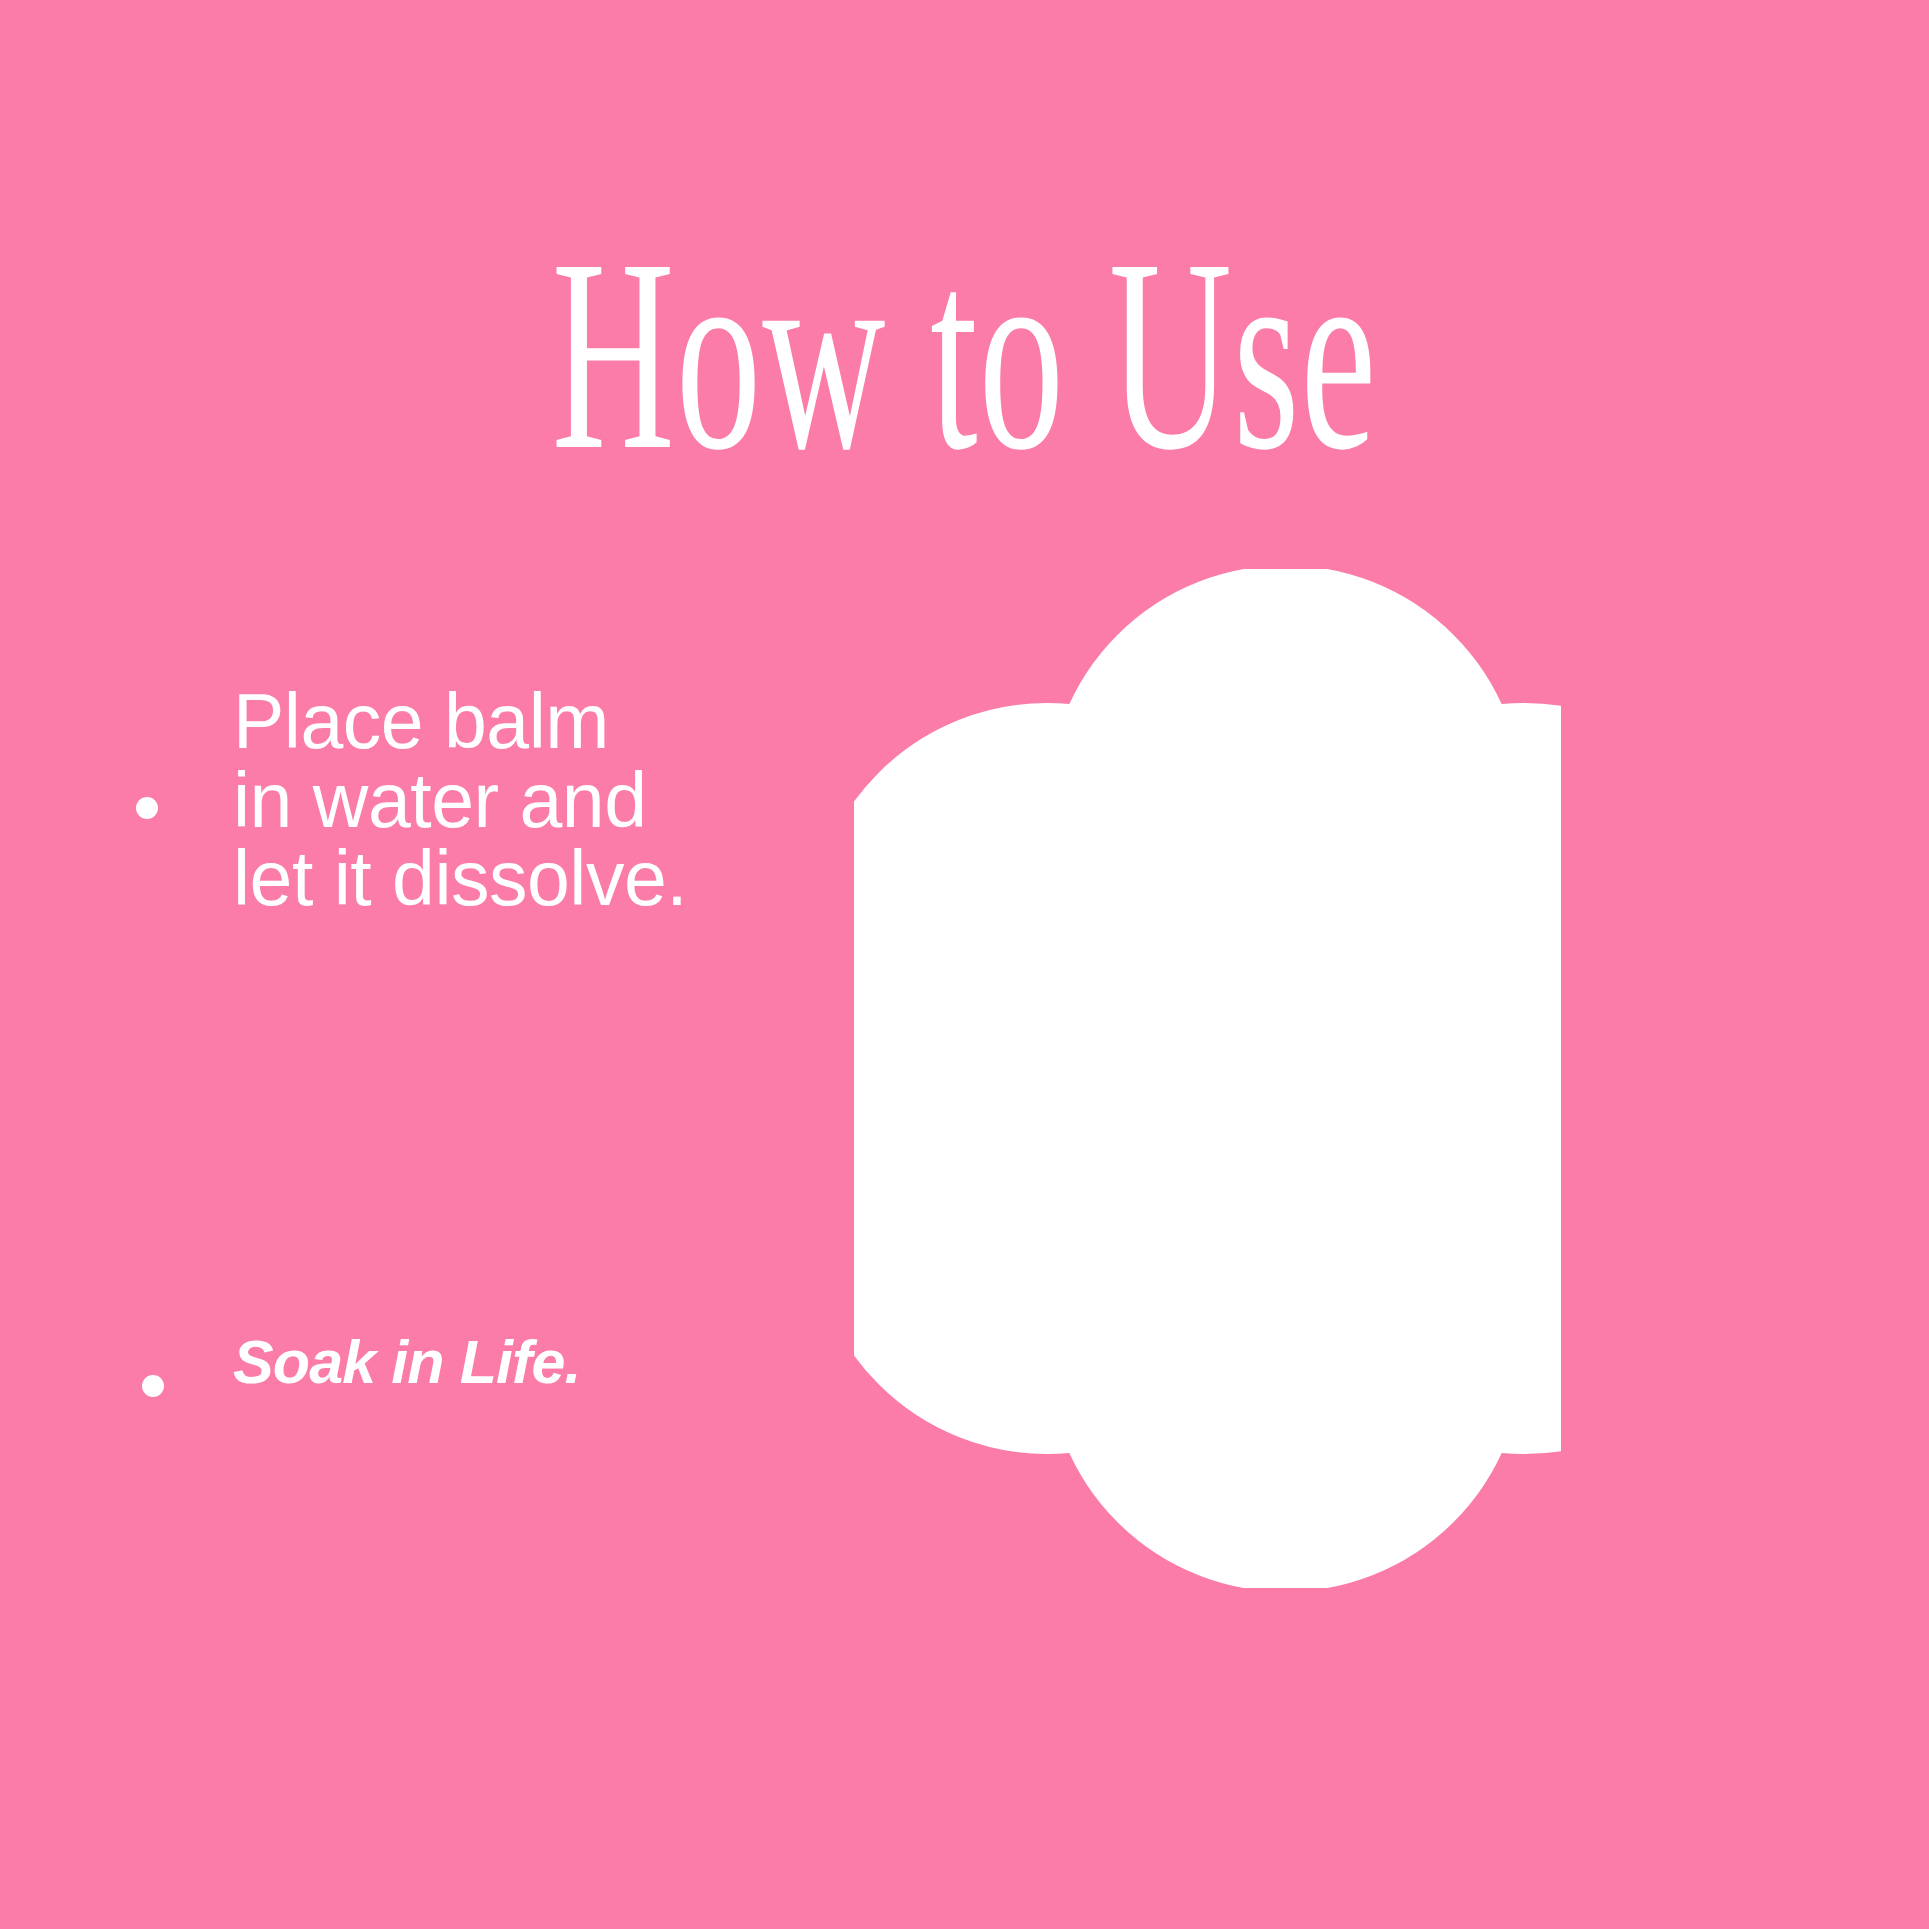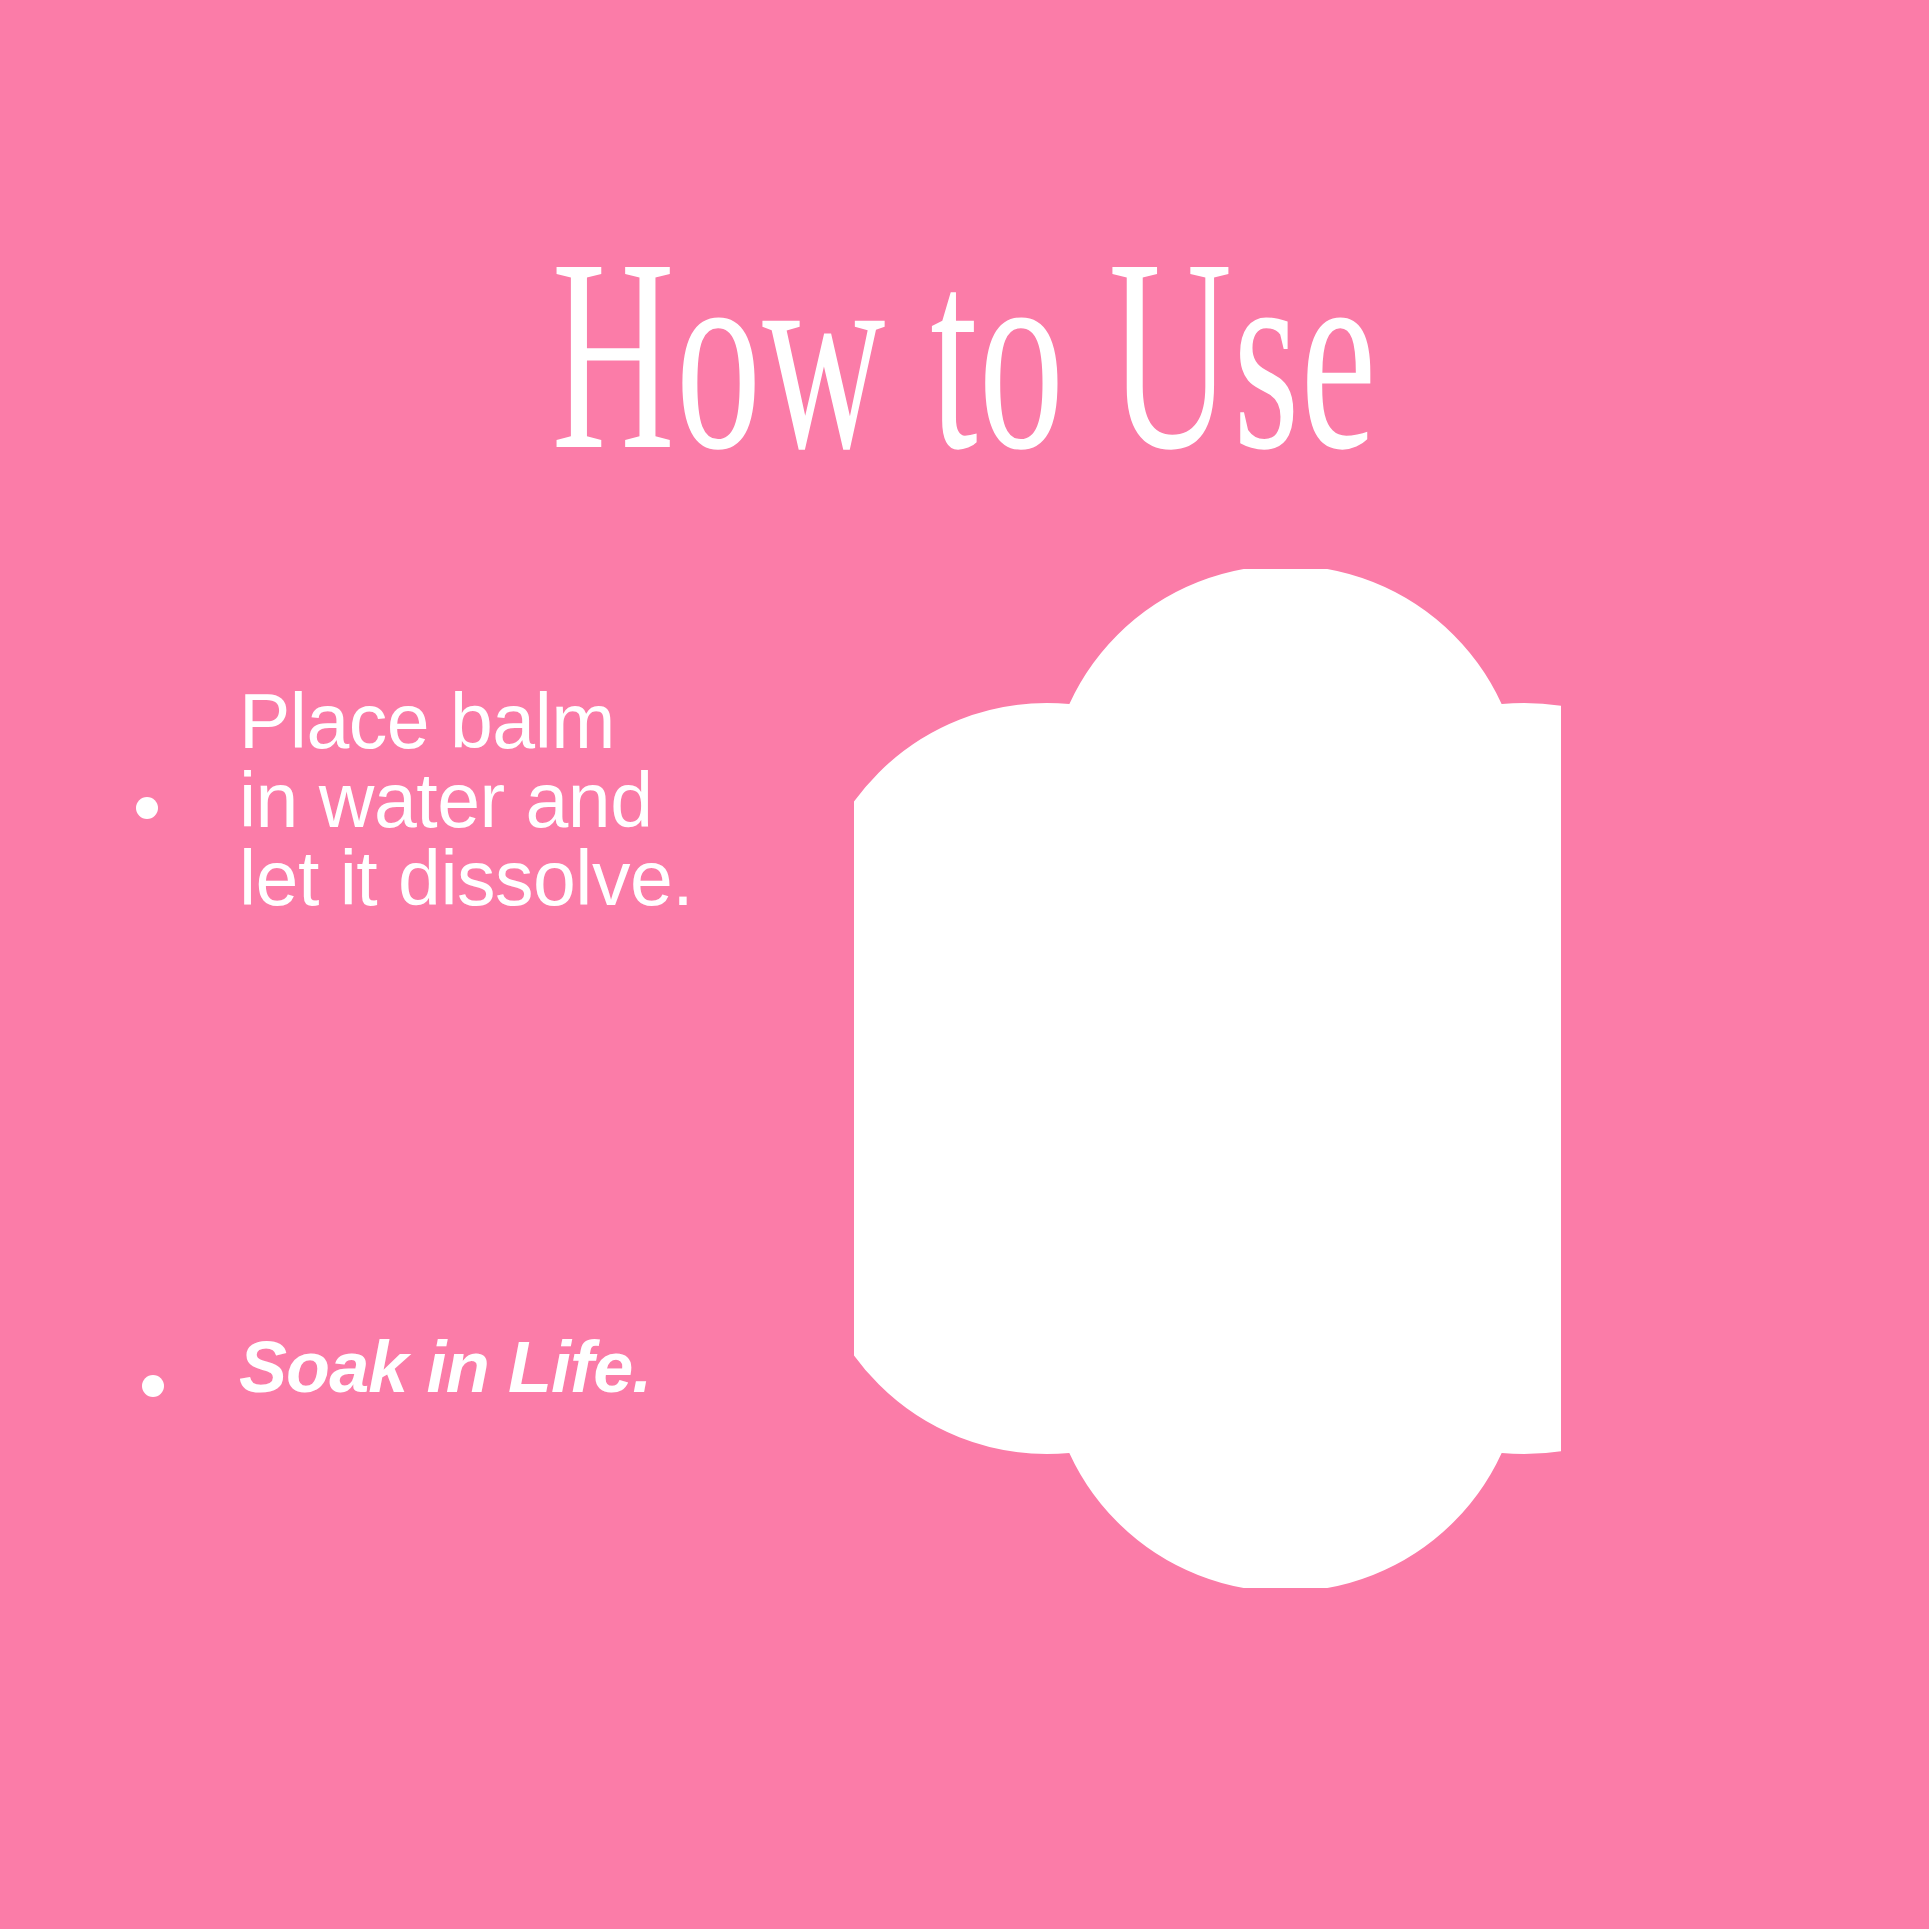--- a/index.html
+++ b/index.html
@@ -61,35 +61,35 @@
   }
 
   .bullet-dot {
     position: absolute;
     background: #ffffff;
     border-radius: 50%;
   }
 
   .bullet-text {
     position: absolute;
-    left: 239px;
+    left: 233px;
     color: #ffffff;
     font-family: "Liberation Sans", "DejaVu Sans", sans-serif;
     font-size: 77px;
     line-height: 1.02;
     font-weight: 400;
     letter-spacing: -0.5px;
     white-space: pre-line;
     -webkit-font-smoothing: antialiased;
   }
 
   .bullet-text.emph {
     font-weight: 700;
     font-style: italic;
-    font-size: 72px;
+    font-size: 61px;
     letter-spacing: -0.9px;
   }
 
   
   #row-1            { top: 0px;   height: 294px; }
   #row-1 .bullet-dot{ left: 136px; top: 154px; width: 22px; height: 22px; }
   #row-1 .bullet-text { top: 39px; }
 
   
   #row-2            { top: 377px; height: 211px; }

